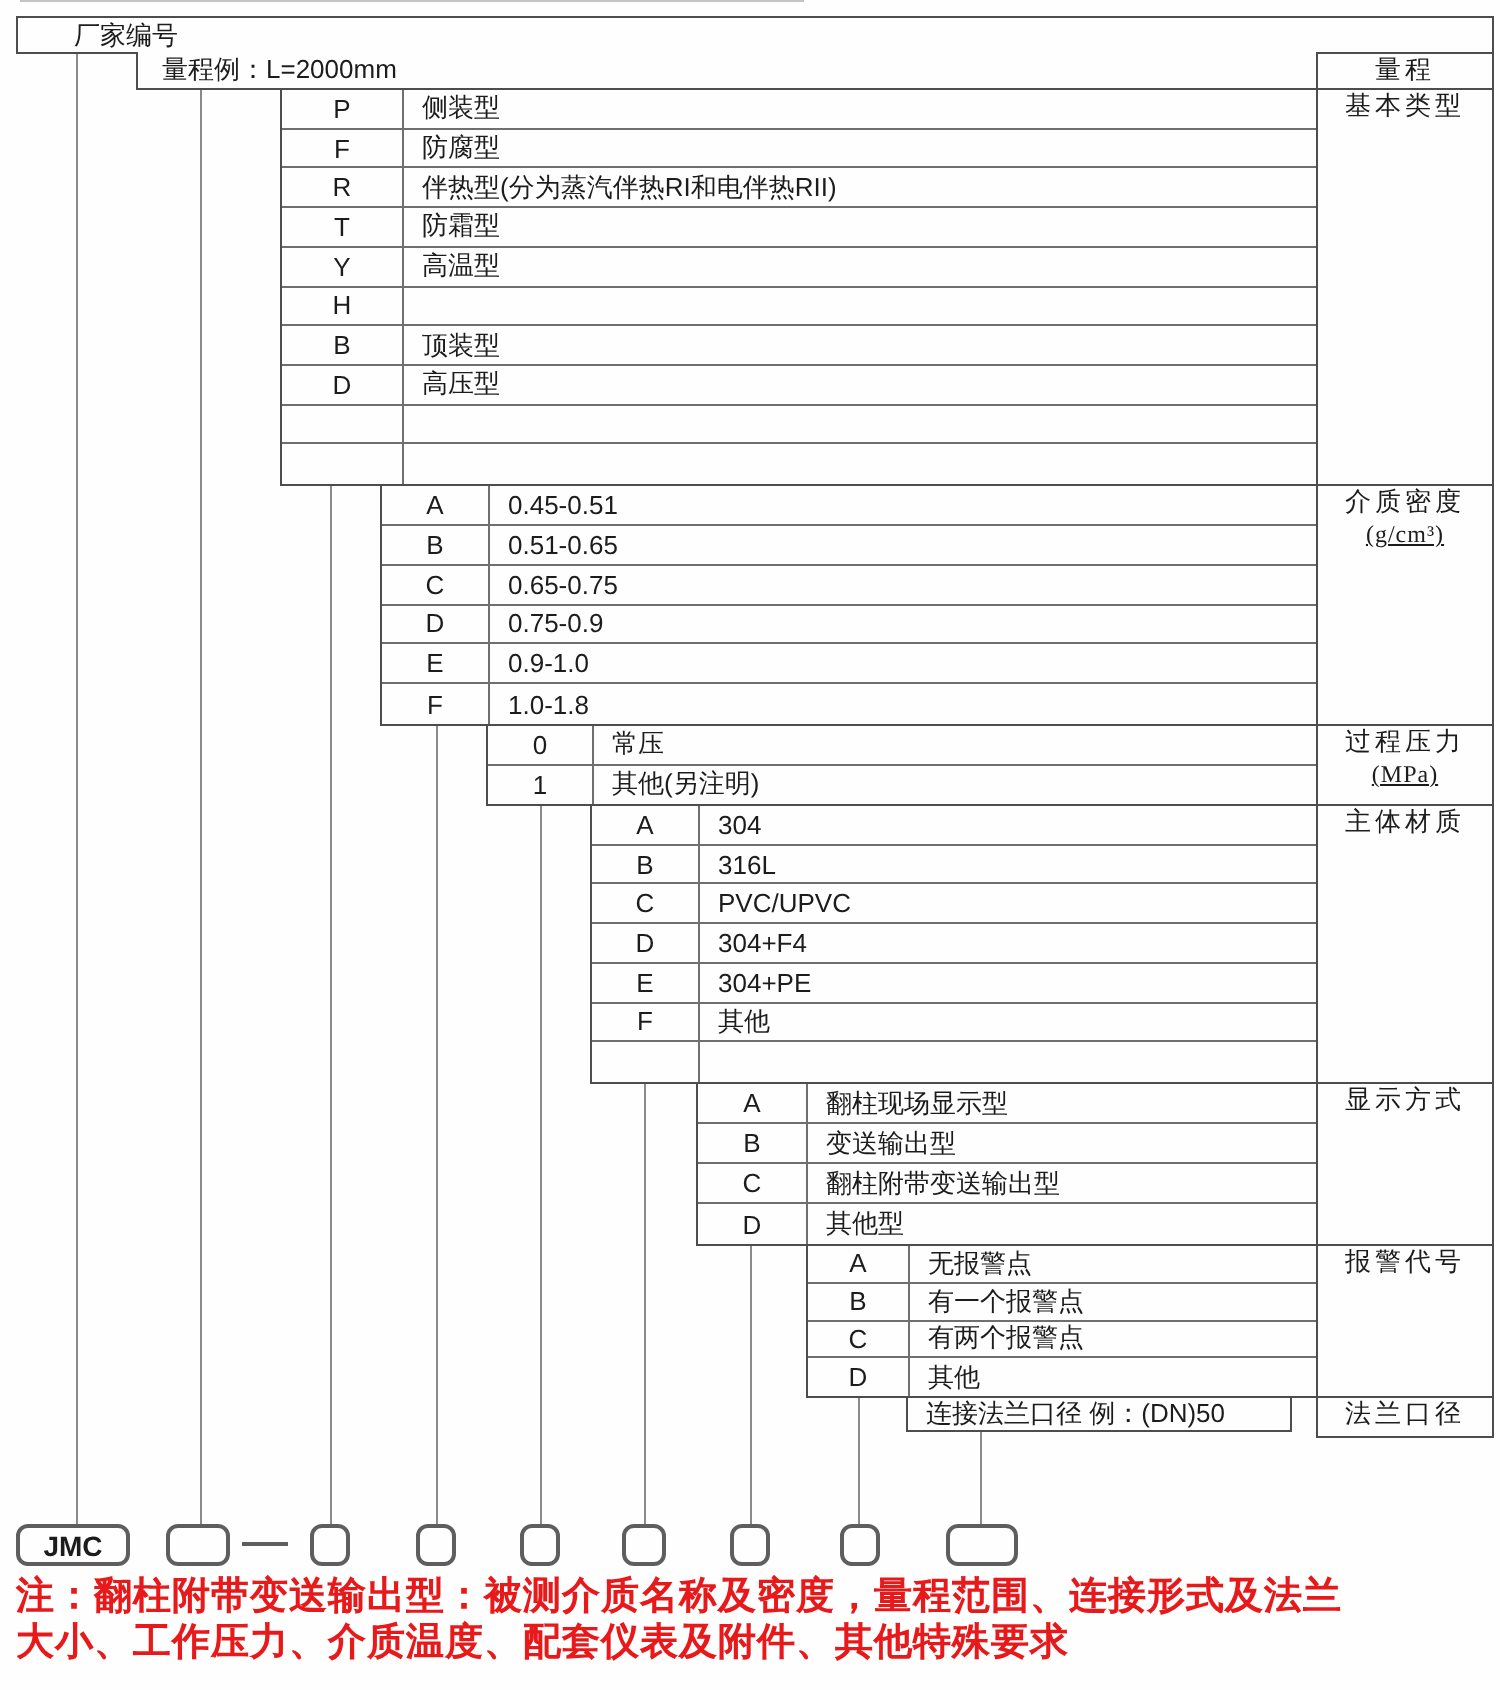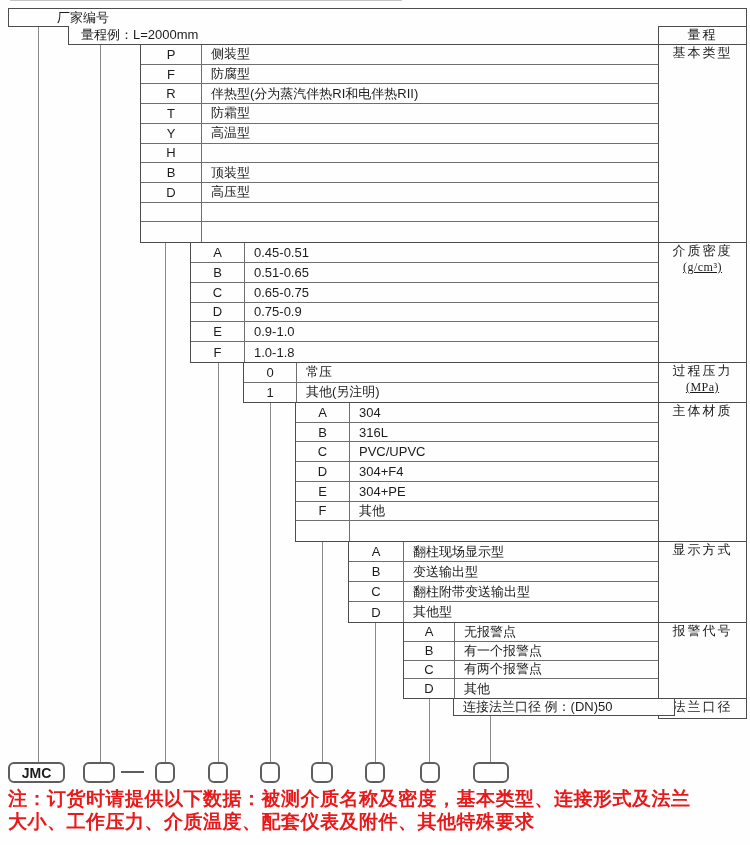--- a/index.html
+++ b/index.html
@@ -24,21 +24,21 @@
         white-space:nowrap;}
   .artifact{background:#c4c4c4;}
 </style>
 </head>
 <body>
 
 <div class="page">
 
   <div class="abs artifact" style="left:10px;top:0;width:392px;height:1px"></div>
 
-  <div class="abs topbox" style="left:8px;top:8px;width:739px;height:19px;padding-left:48px">
+  <div class="abs topbox" style="left:8px;top:8px;width:739px;height:19px;padding-left:28px">
     <span>厂家编号</span>
   </div>
   <div class="abs topbox" style="left:68px;top:26px;width:591px;height:19px;padding-left:12px;border-top:none">
     <span>量程例：L=2000mm</span>
   </div>
 
   <div class="abs lcell" style="top:26px;height:19px">
     <span>量程</span>
   </div>
   <div class="abs lcell" style="top:44px;height:199px">
@@ -207,21 +207,21 @@
     <div class="row">
         <div class="code">C</div>
         <div class="desc">有两个报警点</div>
       </div>
     <div class="row">
         <div class="code">D</div>
         <div class="desc">其他</div>
       </div>
   </div>
 
-  <div class="abs sec" style="left:453px;top:698px;width:222px;height:18px;grid-template-rows:repeat(1,1fr)">
+  <div class="abs sec" style="left:453px;top:698px;width:193px;height:18px;grid-template-rows:repeat(1,1fr)">
     <div class="row">
         <div class="desc">连接法兰口径 例：(DN)50</div>
       </div>
   </div>
 
   <div class="abs vline" style="left:38px;top:27px;height:735px"></div>
   <div class="abs vline" style="left:100px;top:45px;height:717px"></div>
   <div class="abs vline" style="left:165px;top:243px;height:519px"></div>
   <div class="abs vline" style="left:218px;top:363px;height:399px"></div>
   <div class="abs vline" style="left:270px;top:403px;height:359px"></div>
@@ -237,17 +237,17 @@
   <div class="abs dash" style="left:121px;top:771px;width:23px;height:2px"></div>
   <div class="abs bbox" style="left:155px;width:20px"></div>
   <div class="abs bbox" style="left:208px;width:20px"></div>
   <div class="abs bbox" style="left:260px;width:20px"></div>
   <div class="abs bbox" style="left:311px;width:22px"></div>
   <div class="abs bbox" style="left:365px;width:20px"></div>
   <div class="abs bbox" style="left:420px;width:20px"></div>
   <div class="abs bbox" style="left:473px;width:36px"></div>
 
   <div class="abs note" style="left:8px;top:787px;width:740px">
-    <div>注：订货时请提供以下数据：被测介质名称及密度，基本类型、连接形式及法兰</div>
+    <div>注：翻柱附带变送输出型：被测介质名称及密度，量程范围、连接形式及法兰</div>
     <div>大小、工作压力、介质温度、配套仪表及附件、其他特殊要求</div>
   </div>
 
 </div>
 
 </body></html>

